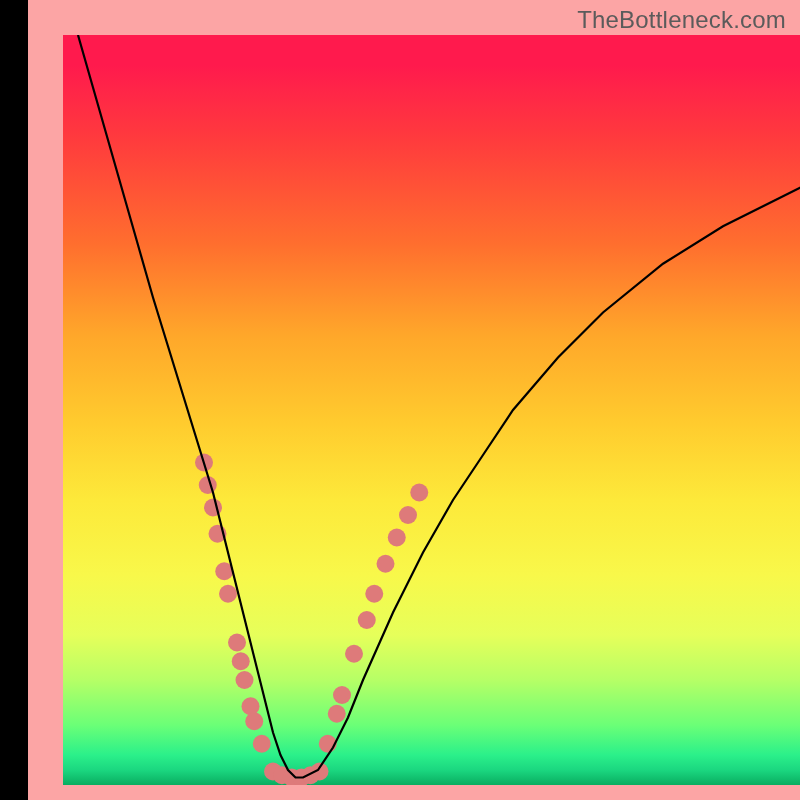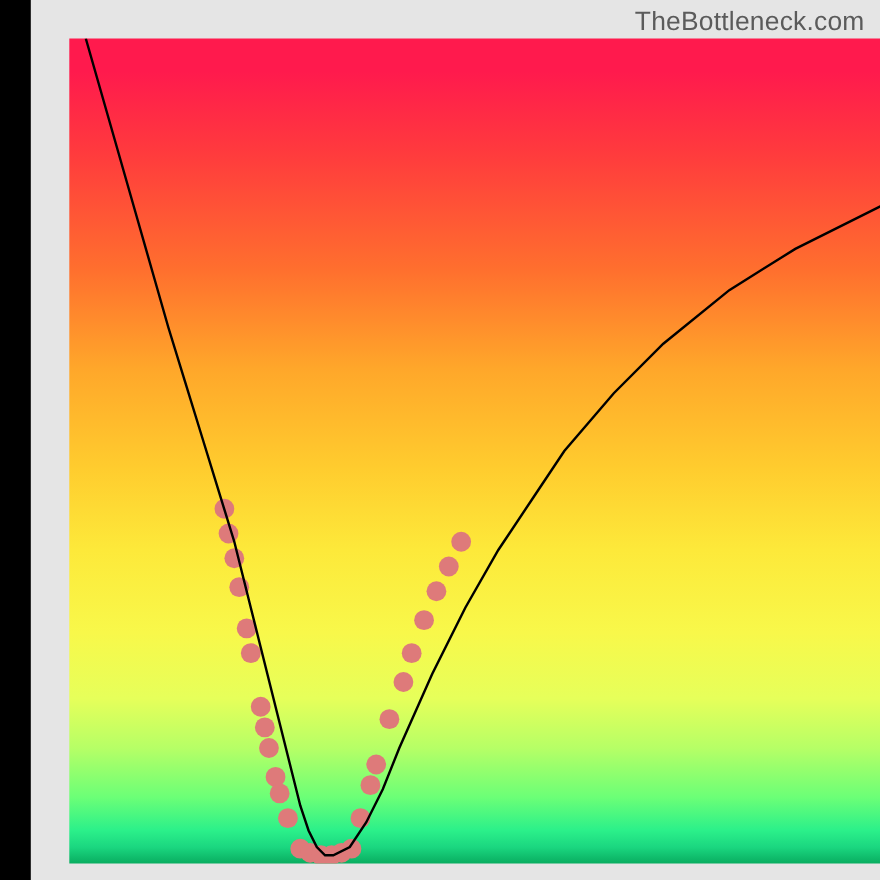--- a/index.html
+++ b/index.html
@@ -7,21 +7,21 @@
     padding: 0;
     width: 800px;
     height: 800px;
     overflow: hidden;
     background: #000;
     font-family: Arial, Helvetica, sans-serif;
   }
   .frame {
     position: absolute;
     inset: 0;
-    background: #e5e5e5;
+    background: #fca5a5;
     margin-left: 28px;
   }
   .plot-area {
     position: absolute;
     left: 35px;
     top: 35px;
     width: 750px;
     height: 750px;
     background: linear-gradient(
       to bottom,

